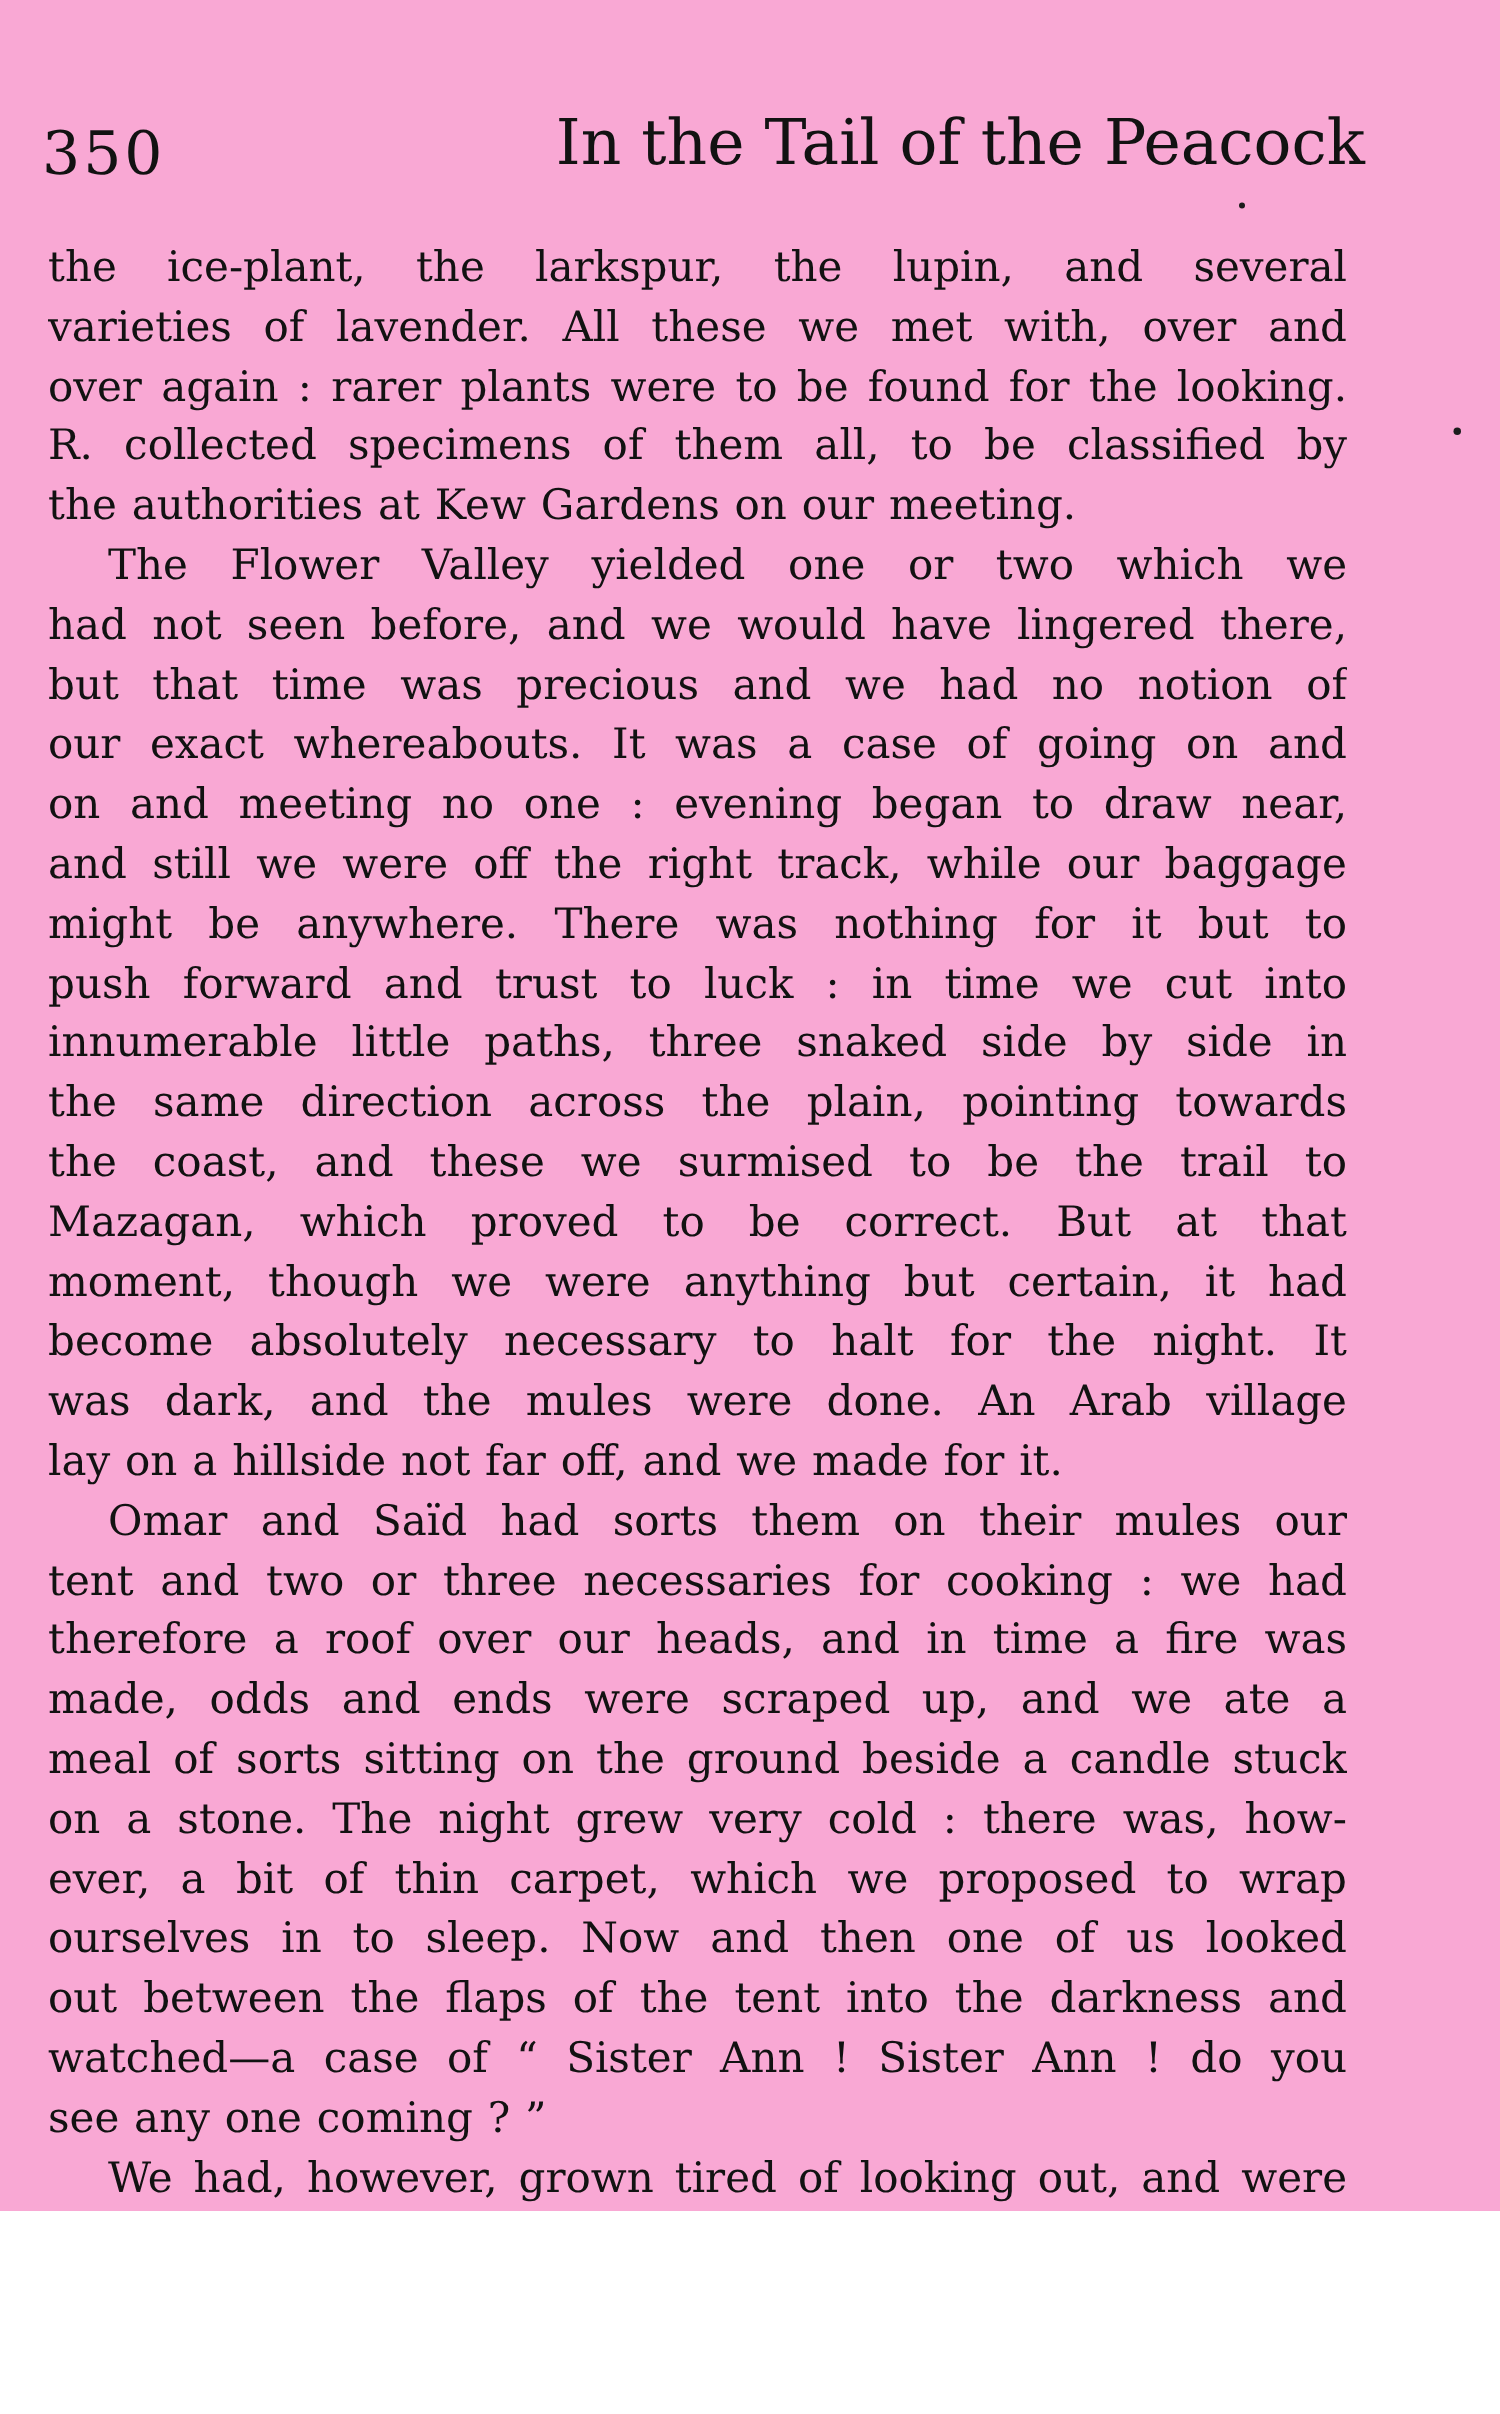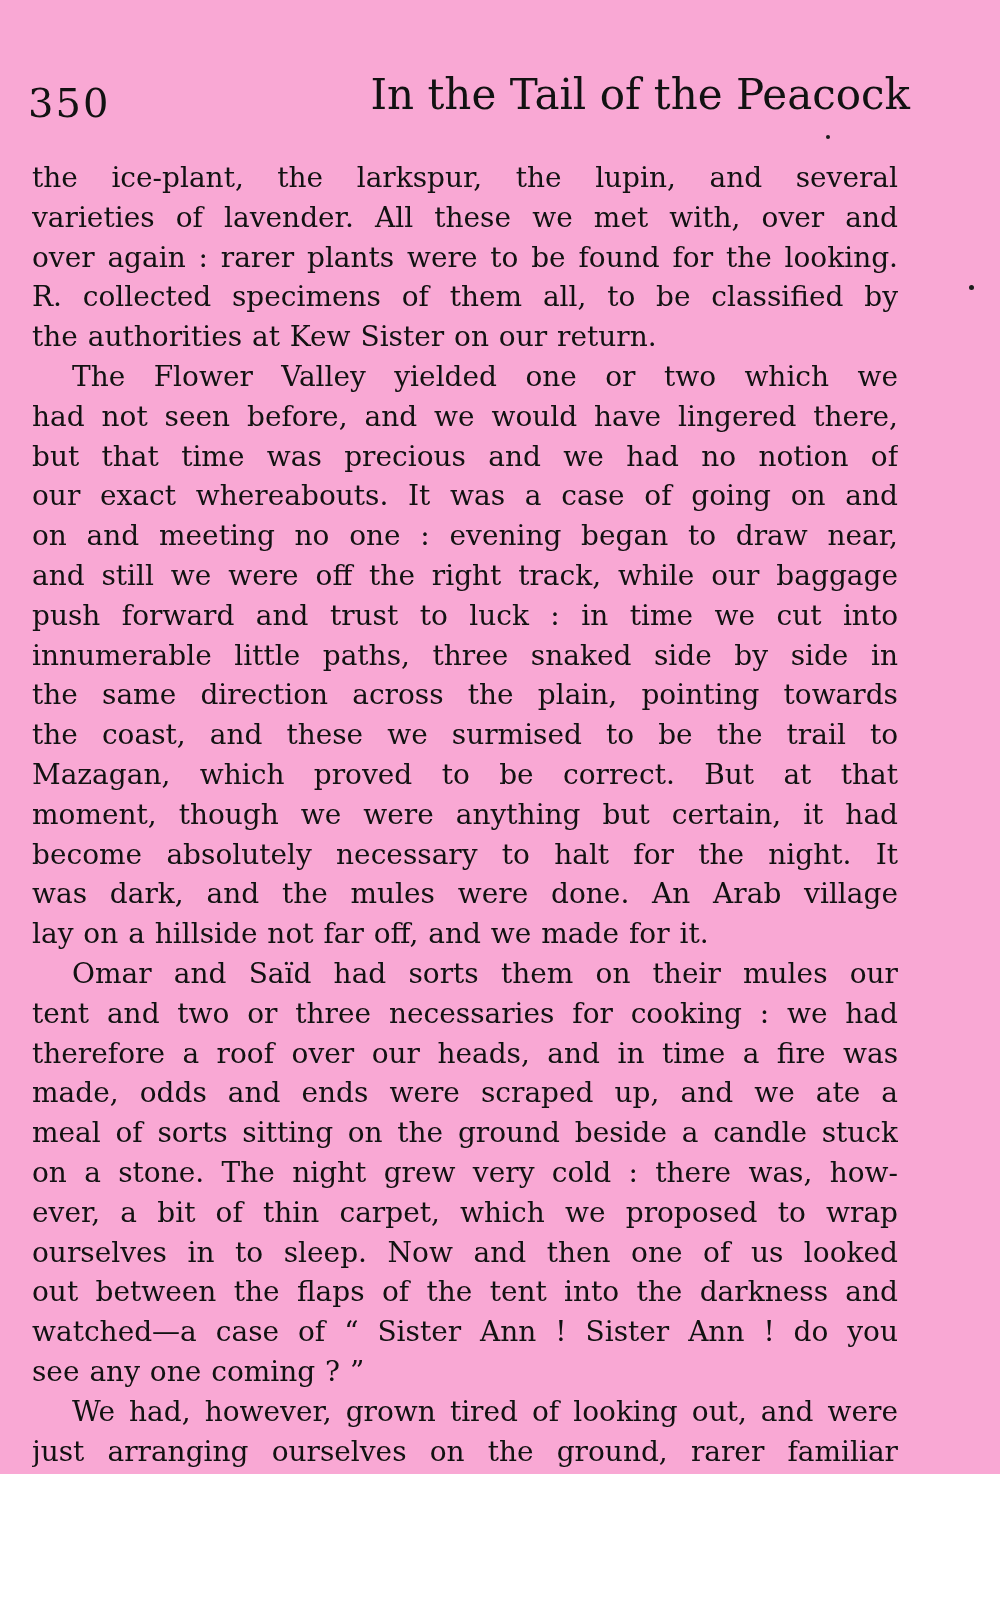--- a/index.html
+++ b/index.html
@@ -75,28 +75,29 @@
 
   <div class="speck s1"></div>
   <div class="speck s2"></div>
 
   <main class="text-block">
 
     <div class="line">the ice-plant, the larkspur, the lupin, and several</div>
     <div class="line">varieties of lavender. All these we met with, over and</div>
     <div class="line">over again : rarer plants were to be found for the looking.</div>
     <div class="line">R. collected specimens of them all, to be classified by</div>
-    <div class="line last">the authorities at Kew Sister on our return.</div>
+    <div class="line last">the authorities at Kew Gardens on our meeting.</div>
 
     <div class="line indent">The Flower Valley yielded one or two which we</div>
     <div class="line">had not seen before, and we would have lingered there,</div>
     <div class="line">but that time was precious and we had no notion of</div>
     <div class="line">our exact whereabouts. It was a case of going on and</div>
     <div class="line">on and meeting no one : evening began to draw near,</div>
     <div class="line">and still we were off the right track, while our baggage</div>
+    <div class="line">might be anywhere. There was nothing for it but to</div>
     <div class="line">push forward and trust to luck : in time we cut into</div>
     <div class="line">innumerable little paths, three snaked side by side in</div>
     <div class="line">the same direction across the plain, pointing towards</div>
     <div class="line">the coast, and these we surmised to be the trail to</div>
     <div class="line">Mazagan, which proved to be correct. But at that</div>
     <div class="line">moment, though we were anything but certain, it had</div>
     <div class="line">become absolutely necessary to halt for the night. It</div>
     <div class="line">was dark, and the mules were done. An Arab village</div>
     <div class="line last">lay on a hillside not far off, and we made for it.</div>
 

